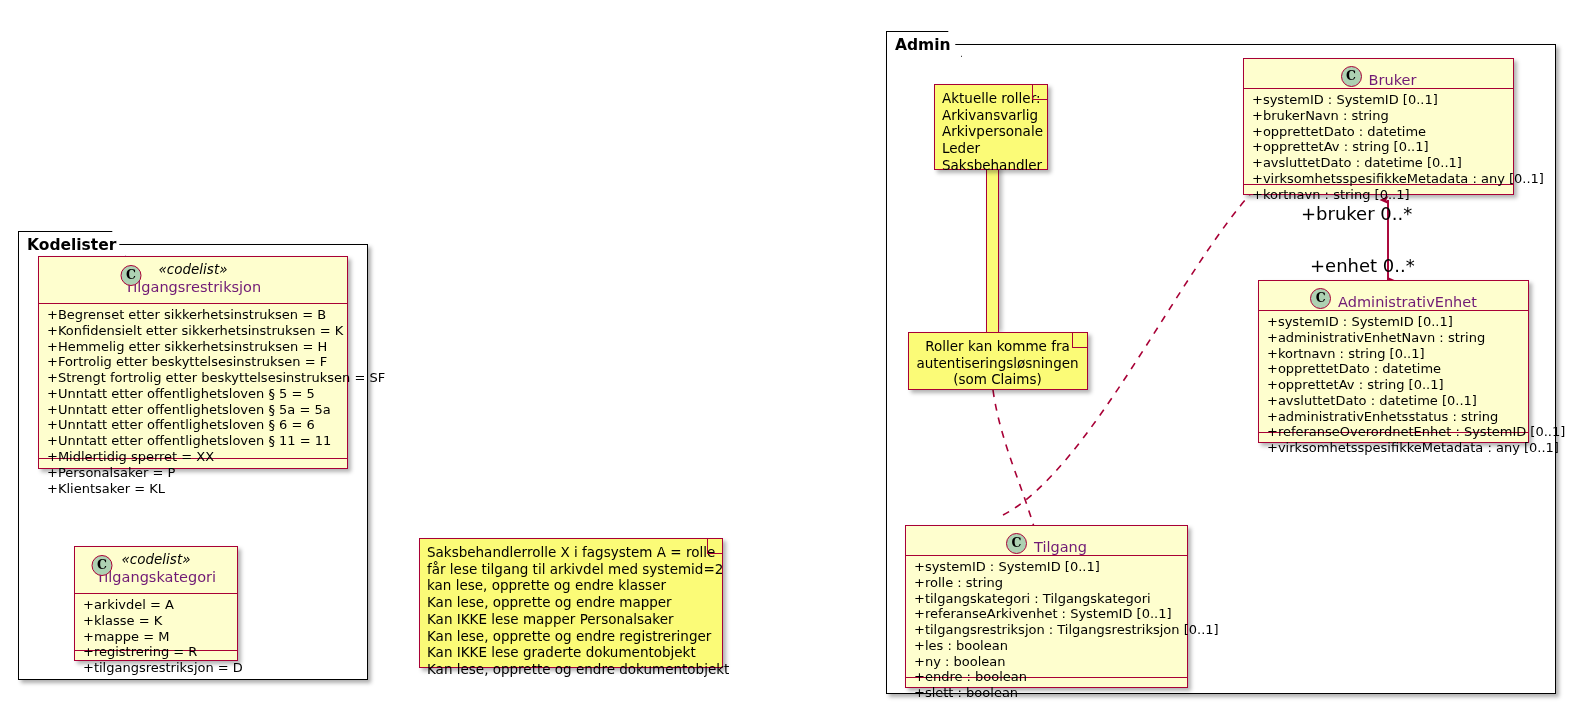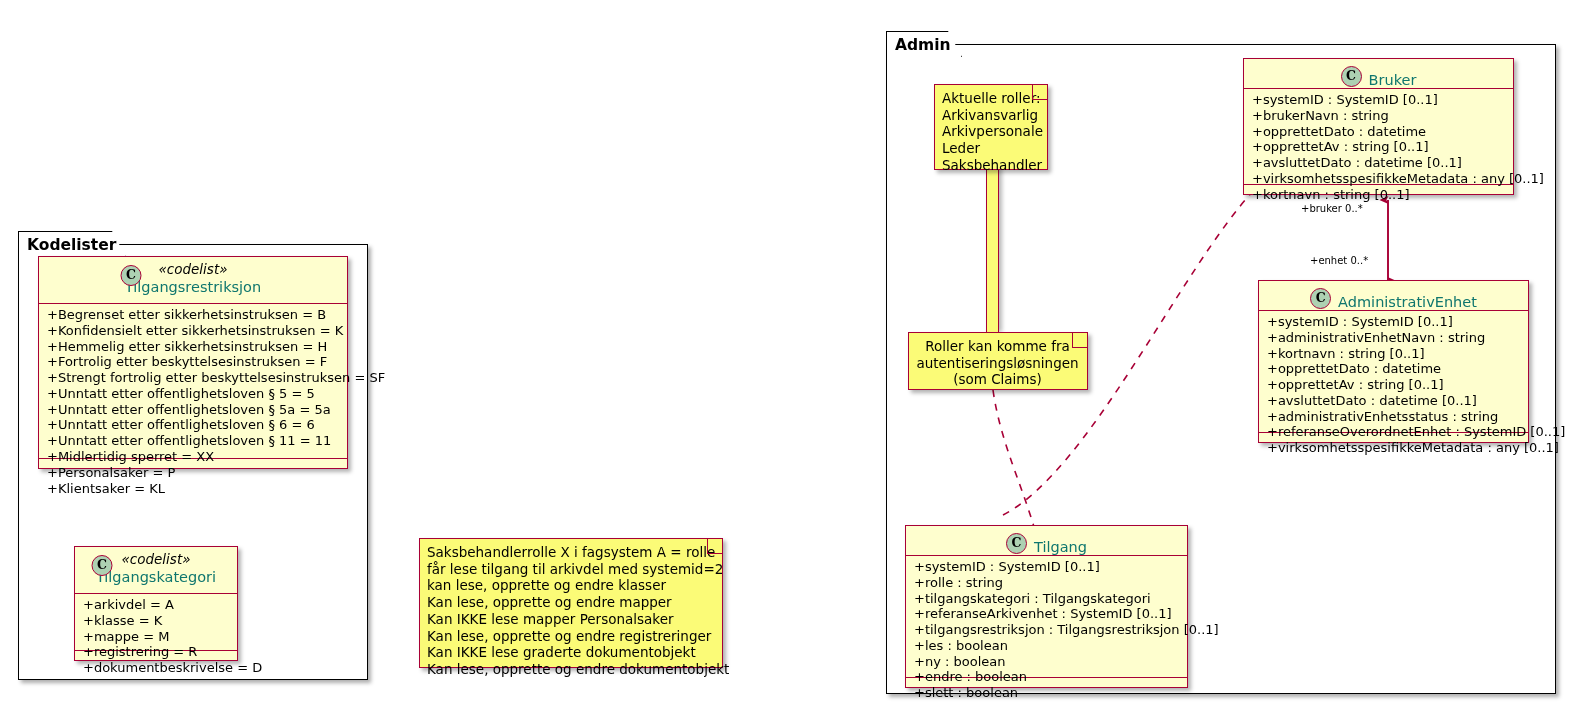--- a/index.html
+++ b/index.html
@@ -82,21 +82,21 @@
     color: #000;
   }
   .cls-title-row {
     display: flex;
     align-items: center;
     justify-content: center;
     gap: 7px;
   }
   .cls-name {
     font-size: 14.5px;
-    color: #0f766e;
+    color: #701a75;
     white-space: nowrap;
     margin-top: 8px;
   }
   .c-icon {
     width: 19px; height: 19px;
     border-radius: 50%;
     background: #ADD1B2;
     border: 1.5px solid #A80036;
     display: inline-flex;
     align-items: center;
@@ -160,21 +160,21 @@
   svg.links {
     position: absolute;
     left: 0; top: 0;
     width: 1572px; height: 715px;
     overflow: visible;
     z-index: 4;
     pointer-events: none;
   }
   .assoc-label {
     position: absolute;
-    font-size: 10px;
+    font-size: 18px;
     color: #000;
     white-space: nowrap;
     z-index: 7;
   }
   .note-stem {
     position: absolute;
     background: #FBFB77;
     border-left: 1.5px solid #A80036;
     border-right: 1.5px solid #A80036;
     box-shadow: 3px 0 4px rgba(0,0,0,0.28);
@@ -220,21 +220,21 @@
     <div class="cls-header" style="height:47px;">
       <span class="cls-stereo">«codelist»</span>
       <span class="c-icon stereo-icon-abs" style="left:27px; top:8px;">C</span>
       <span class="cls-name">Tilgangskategori</span>
     </div>
     <div class="cls-attrs" style="height:57px;">
       <div class="attr">+arkivdel = A</div>
       <div class="attr">+klasse = K</div>
       <div class="attr">+mappe = M</div>
       <div class="attr">+registrering = R</div>
-      <div class="attr">+dokumentbeskrivelse = D</div>
+      <div class="attr">+tilgangsrestriksjon = D</div>
     </div>
     <div class="cls-methods"></div>
   </div>
 
   <div class="note" style="left:419px; top:538px; width:304px; height:130px;">
     <span class="note-fold"></span>
     <div class="note-line">Saksbehandlerrolle X i fagsystem A = rolle</div>
     <div class="note-line">får lese tilgang til arkivdel med systemid=2</div>
     <div class="note-line">kan lese, opprette og endre klasser</div>
     <div class="note-line">Kan lese, opprette og endre mapper</div>

